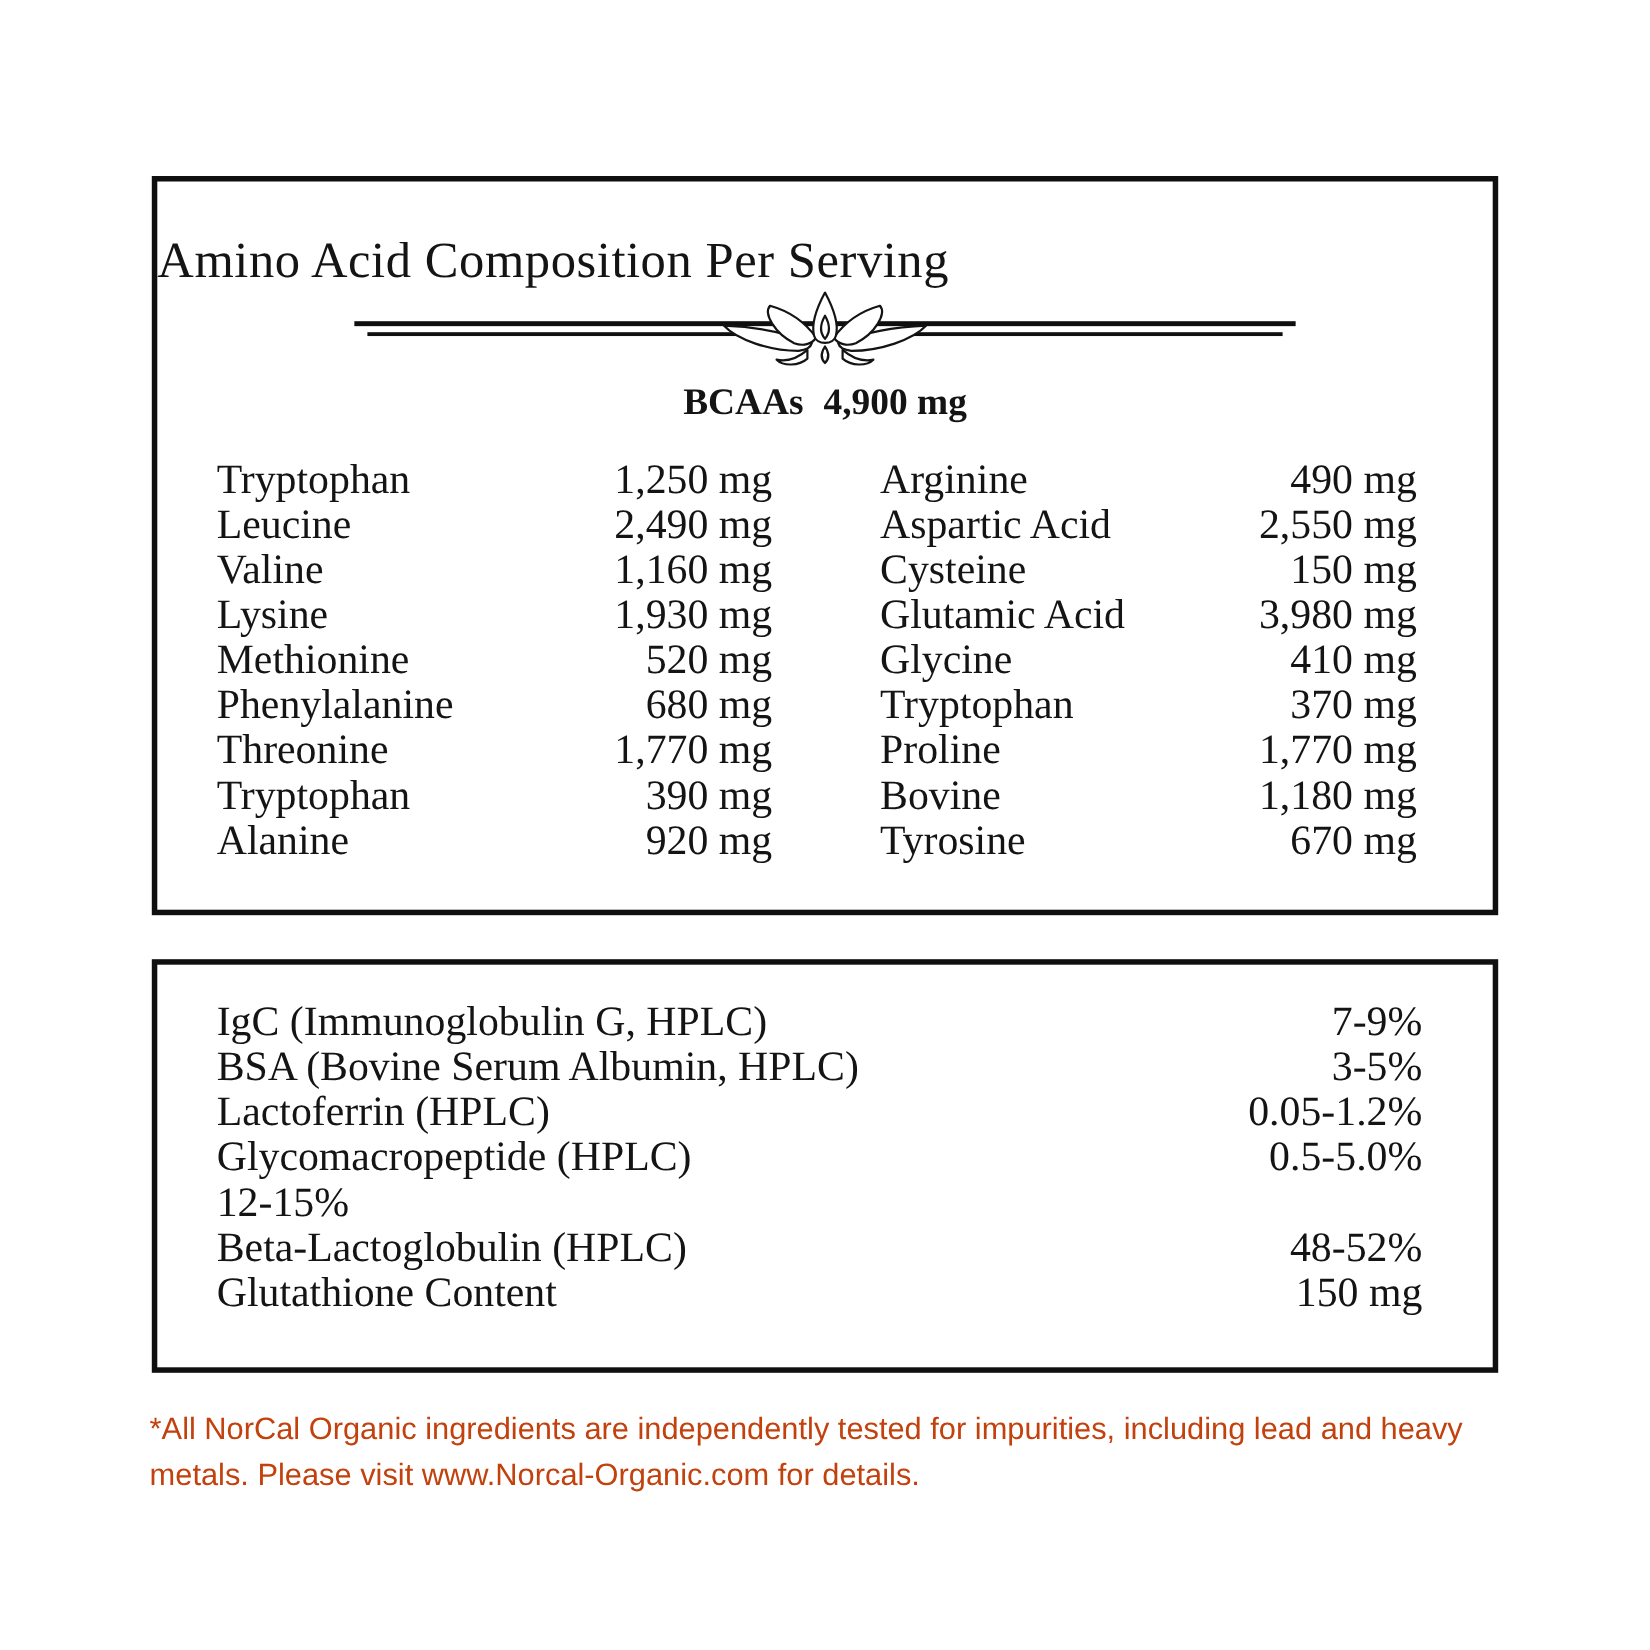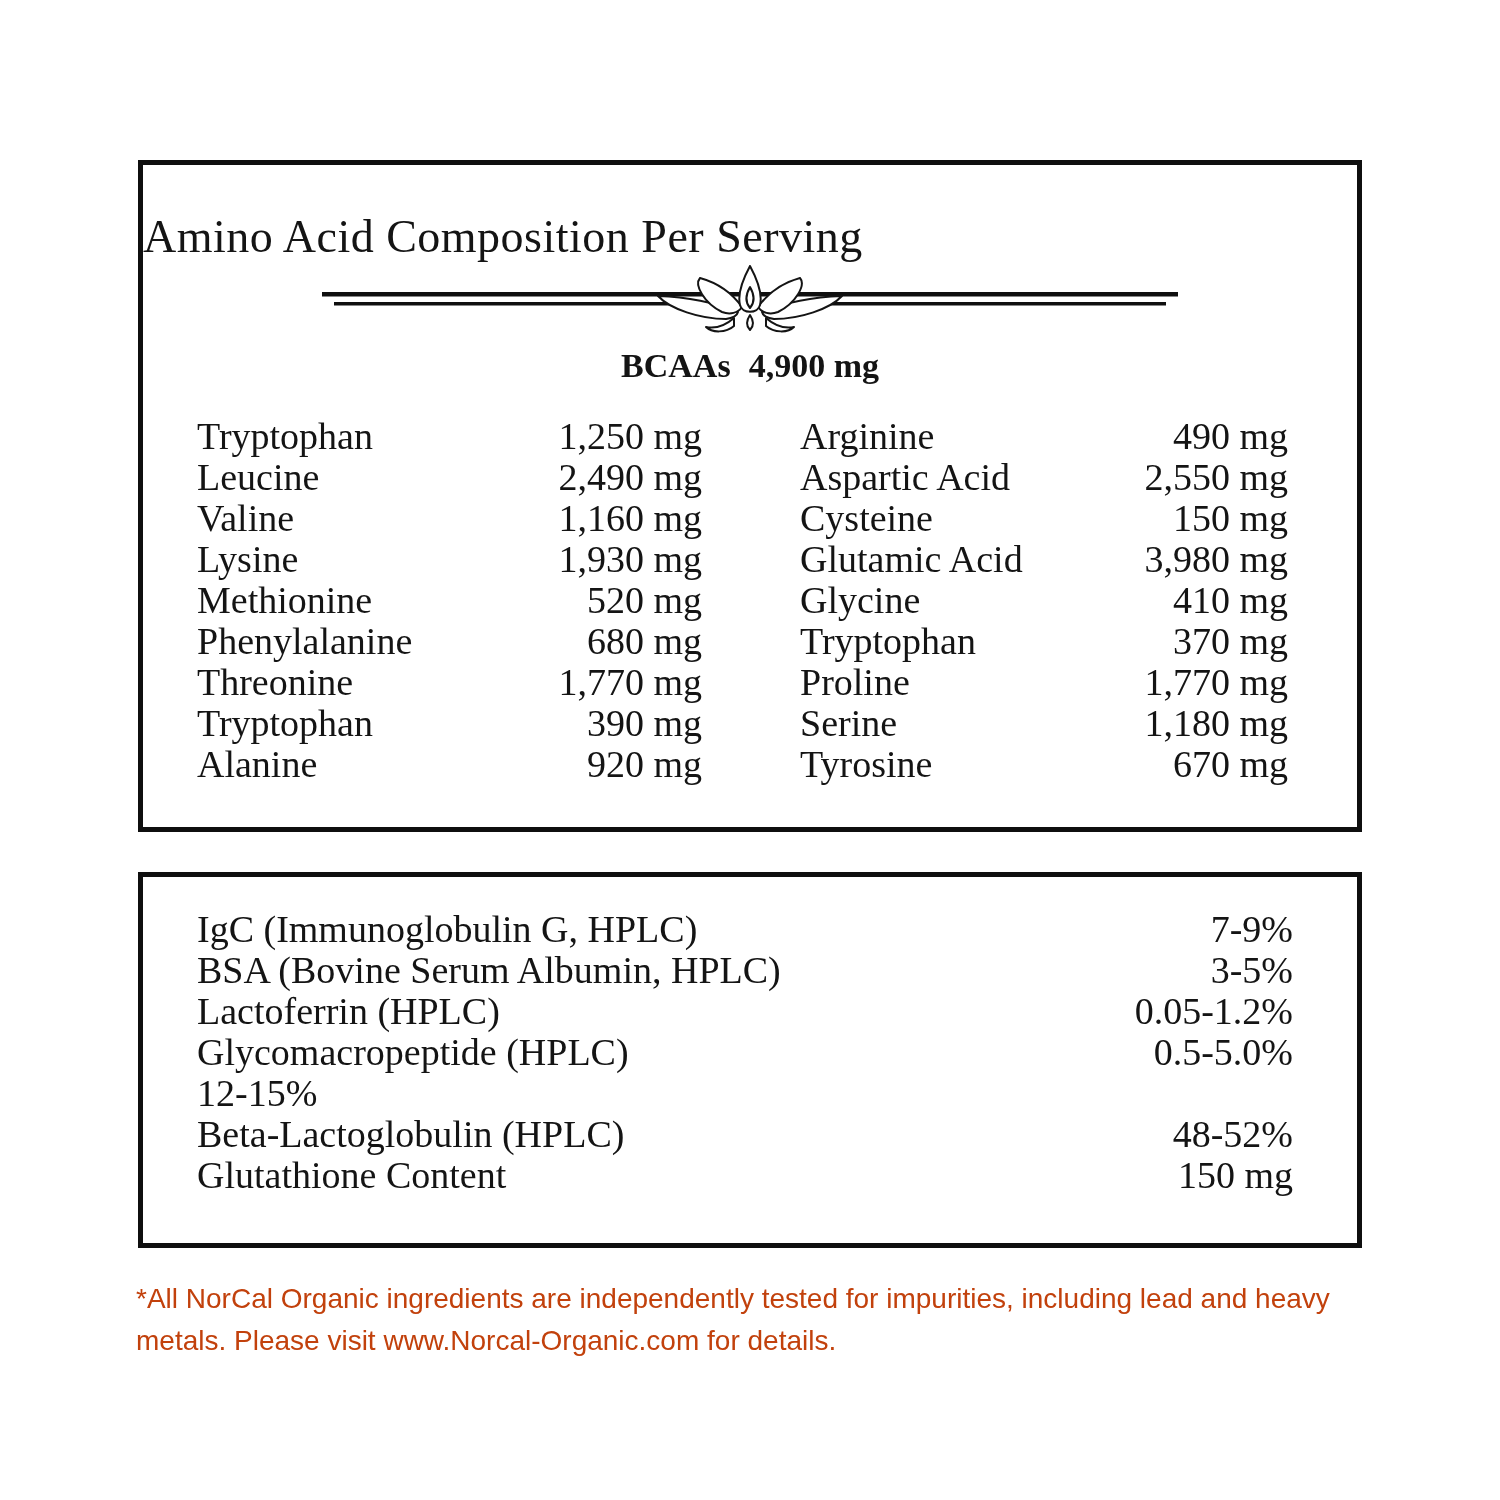--- a/index.html
+++ b/index.html
@@ -199,21 +199,21 @@
           <span>Tryptophan</span>
           <span>370 mg</span>
         </div>
 
         <div class="data-row">
           <span>Proline</span>
           <span>1,770 mg</span>
         </div>
 
         <div class="data-row">
-          <span>Serine</span>
+          <span>Bovine</span>
           <span>1,180 mg</span>
         </div>
 
         <div class="data-row">
           <span>Tyrosine</span>
           <span>670 mg</span>
         </div>
       </div>
   </div>
 </section>

